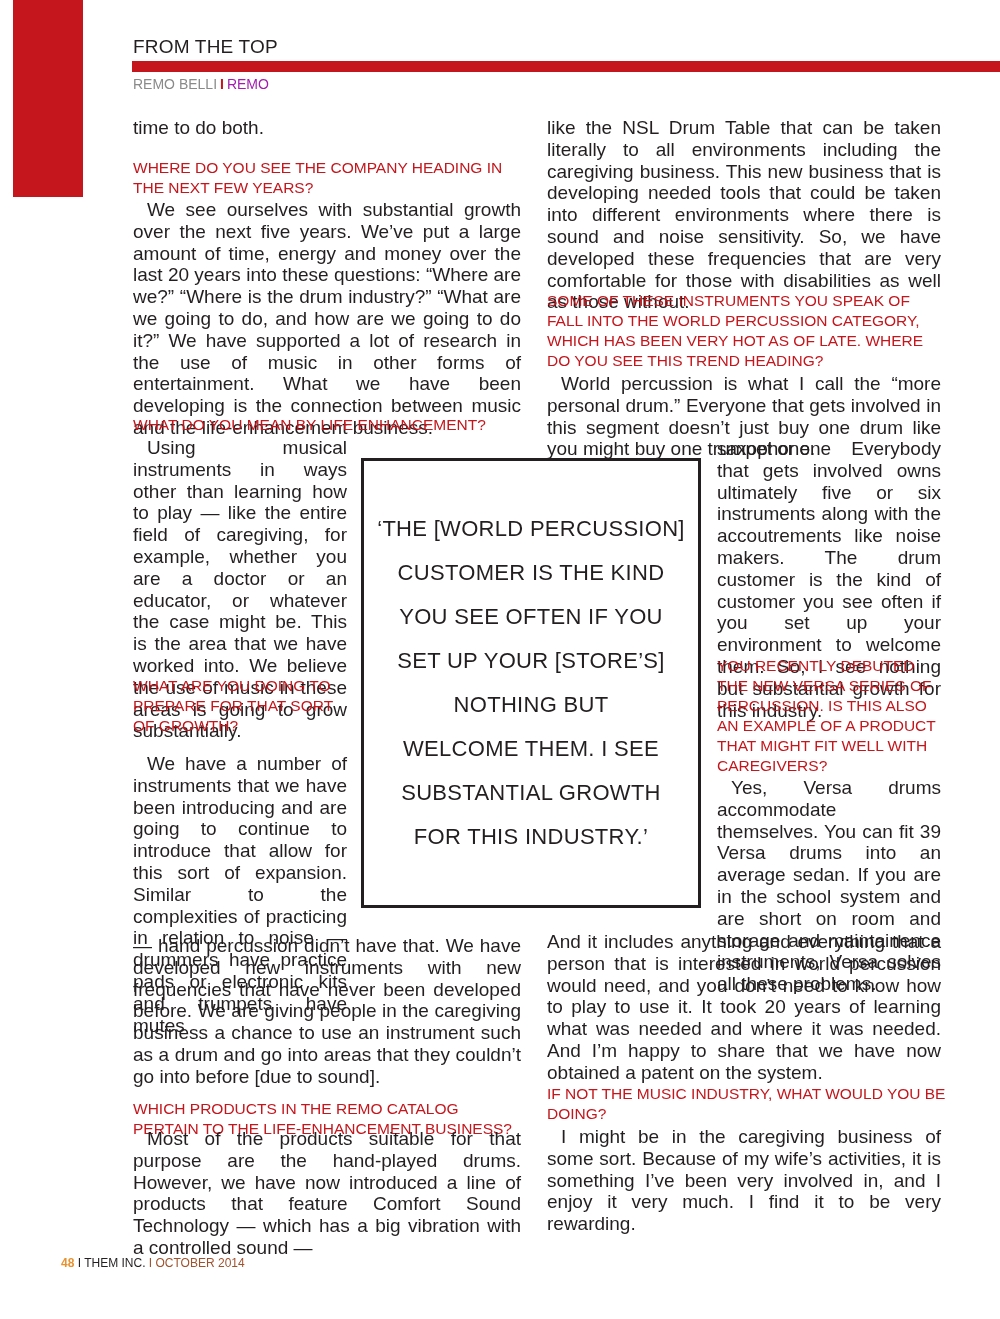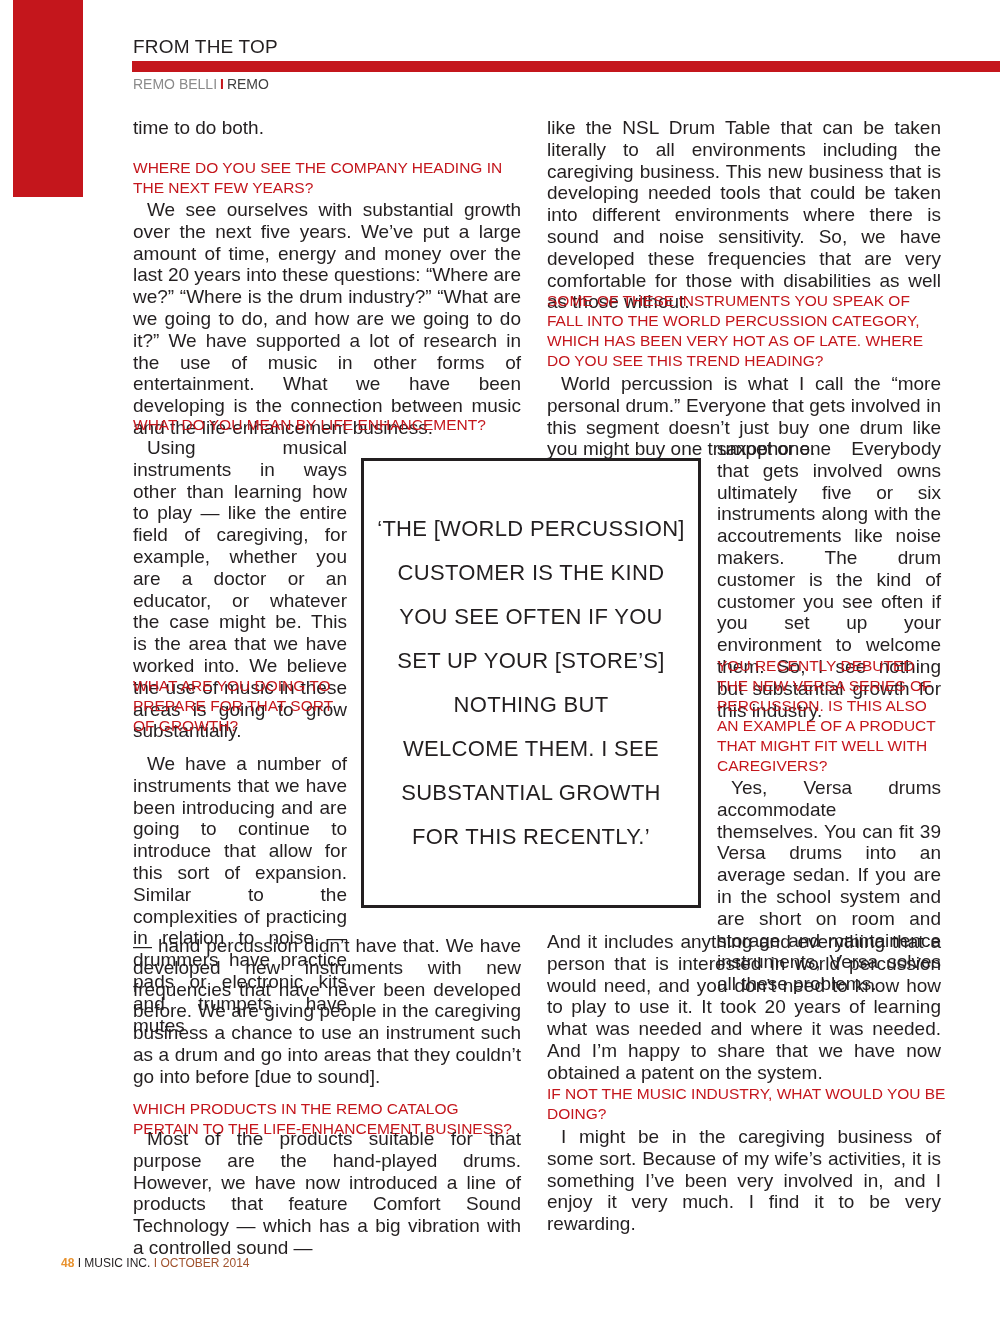--- a/index.html
+++ b/index.html
@@ -6,21 +6,21 @@
     body {
       width: 1000px; height: 1319px; position: relative; background: #ffffff;
       font-family: "Liberation Sans", sans-serif; color: #231f20; overflow: hidden;
     }
     .red-bar { position: absolute; left: 13px; top: 0; width: 70px; height: 197px; background: #c4161c; }
     .section-title { position: absolute; left: 133px; top: 36px; font-size: 19px; color: #231f20; letter-spacing: 0.2px; }
     .rule { position: absolute; left: 132px; top: 61px; width: 868px; height: 11px; background: #c4161c; }
     .byline { position: absolute; left: 133px; top: 76px; font-size: 14px; }
     .byline .name { color: #8a8a8a; }
     .byline .sep { color: #c4161c; font-weight: bold; margin: 0 3px; }
-    .byline .org { color: #404040; }
+    .byline .org { color: #a21caf; }
 
     .txt { position: absolute; font-size: 19px; line-height: 21.8px; color: #231f20; text-align: justify; }
     .txt p { margin: 0; text-indent: 14px; }
     .txt p.noindent { text-indent: 0; }
     .q { position: absolute; font-size: 15.5px; line-height: 20px; color: #c4161c; text-transform: uppercase; }
 
     .pull {
       position: absolute; left: 361px; top: 458px; width: 340px; height: 450px;
       border: 3px solid #231f20; box-sizing: border-box; background: #fff;
       display: flex; align-items: center; justify-content: center;
@@ -89,21 +89,21 @@
 
 <div class="pull">
   <div class="pull-text">
     <span>‘THE [WORLD PERCUSSION]</span>
     <span>CUSTOMER IS THE KIND</span>
     <span>YOU SEE OFTEN IF YOU</span>
     <span>SET UP YOUR [STORE’S]</span>
     <span>NOTHING BUT</span>
     <span>WELCOME THEM. I SEE</span>
     <span>SUBSTANTIAL GROWTH</span>
-    <span>FOR THIS RECENTLY.’</span>
+    <span>FOR THIS INDUSTRY.’</span>
   </div>
 </div>
 
 <div class="footer">
   <span class="pg">48</span>
-  <span>I MUSIC INC.</span>
+  <span>I THEM INC.</span>
   <span class="date">I OCTOBER 2014</span>
 </div>
 
 </body></html>

